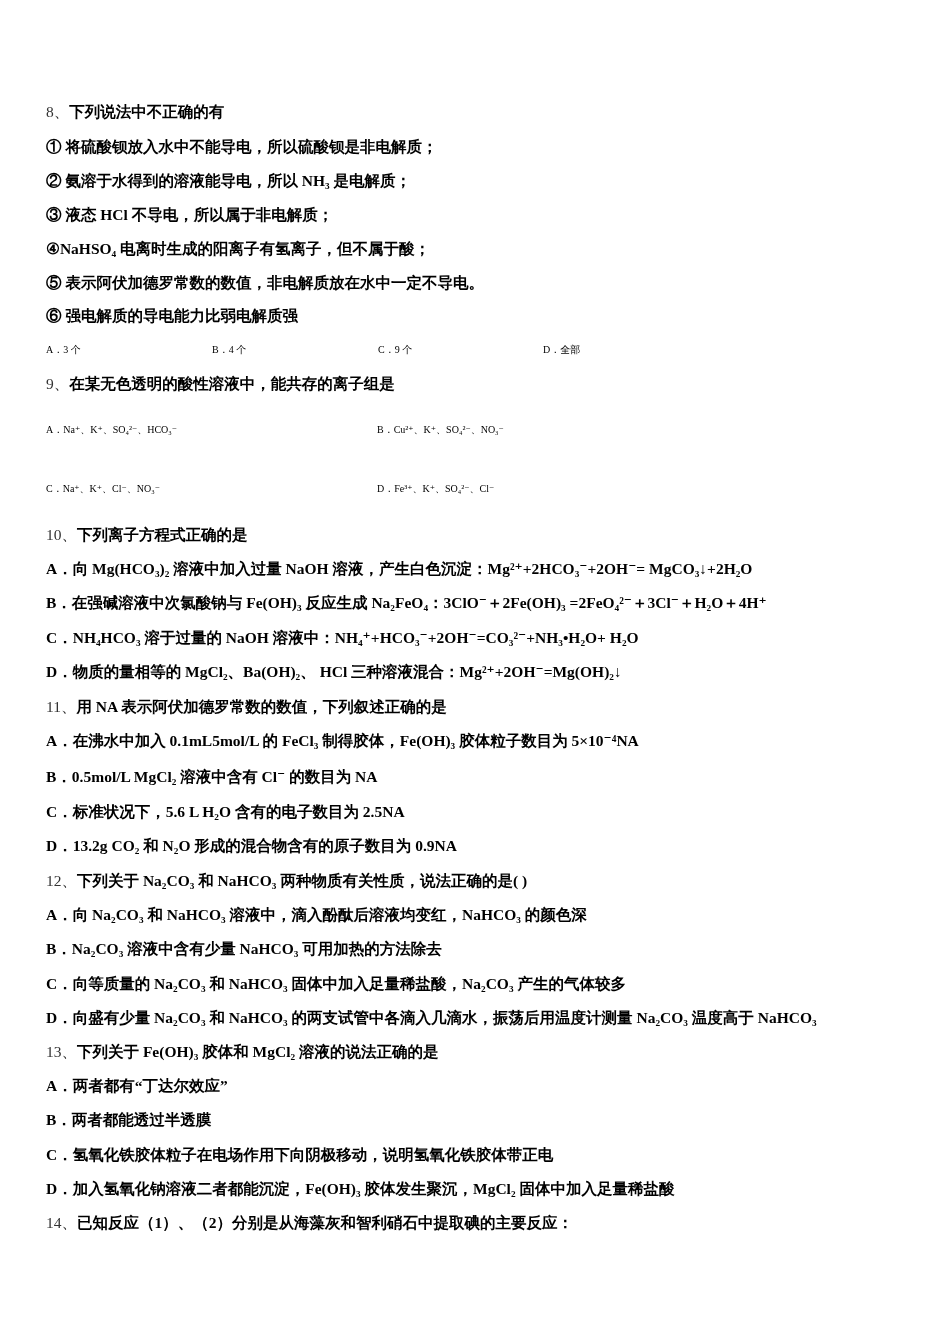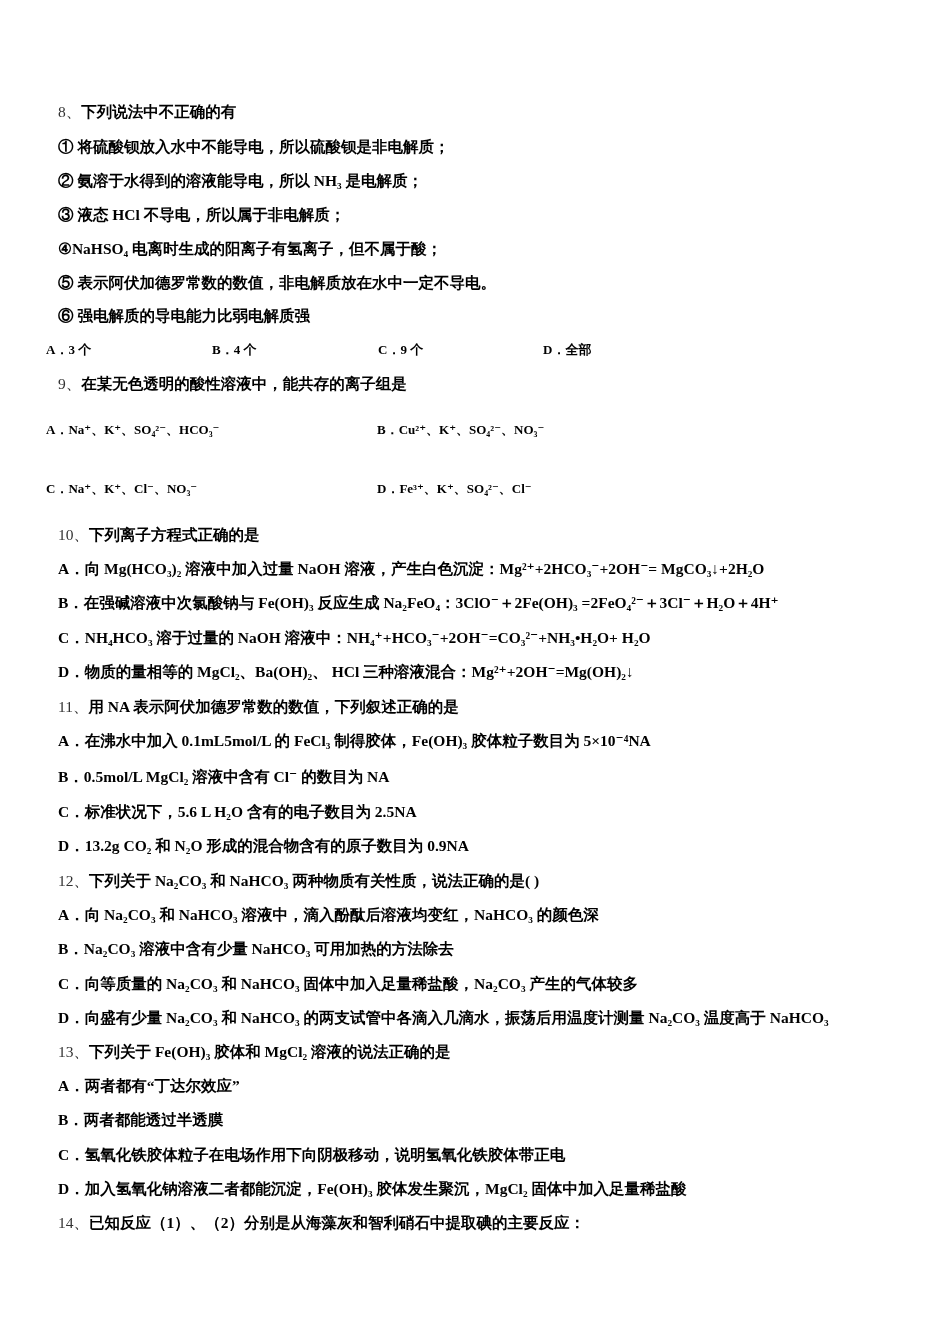--- a/index.html
+++ b/index.html
@@ -1,20 +1,20 @@
 <!DOCTYPE html>
 <html><head>
 <meta charset="utf-8">
 <style>
   html, body { margin: 0; padding: 0; background: #ffffff; }
   body { width: 950px; height: 1344px; position: relative; overflow: hidden;
          font-family: "Liberation Serif", "DejaVu Serif", serif; color: #000; }
-  .line { position: absolute; left: 58px; font-size: 15.5px; white-space: nowrap; line-height: 20px; font-weight: bold; text-align: right; }
+  .line { position: absolute; left: 46px; font-size: 15.5px; white-space: nowrap; line-height: 20px; font-weight: bold; text-align: right; }
   .qnum { font-weight: normal; color: #333; }
-  .opt { position: absolute; font-size: 13px; white-space: nowrap; font-weight: bold; line-height: 20px; }
+  .opt { position: absolute; font-size: 10px; white-space: nowrap; font-weight: normal; line-height: 20px; }
 </style>
 </head>
 <body>
 
 <div class="line" style="top:102px"><span class="qnum">8、</span><span>下列说法中不正确的有</span></div>
 <div class="line" style="top:137px">① 将硫酸钡放入水中不能导电，所以硫酸钡是非电解质；</div>
 <div class="line" style="top:171px">② 氨溶于水得到的溶液能导电，所以 NH₃ 是电解质；</div>
 <div class="line" style="top:205px">③ 液态 HCl 不导电，所以属于非电解质；</div>
 <div class="line" style="top:239px">④NaHSO₄ 电离时生成的阳离子有氢离子，但不属于酸；</div>
 <div class="line" style="top:273px">⑤ 表示阿伏加德罗常数的数值，非电解质放在水中一定不导电。</div>

